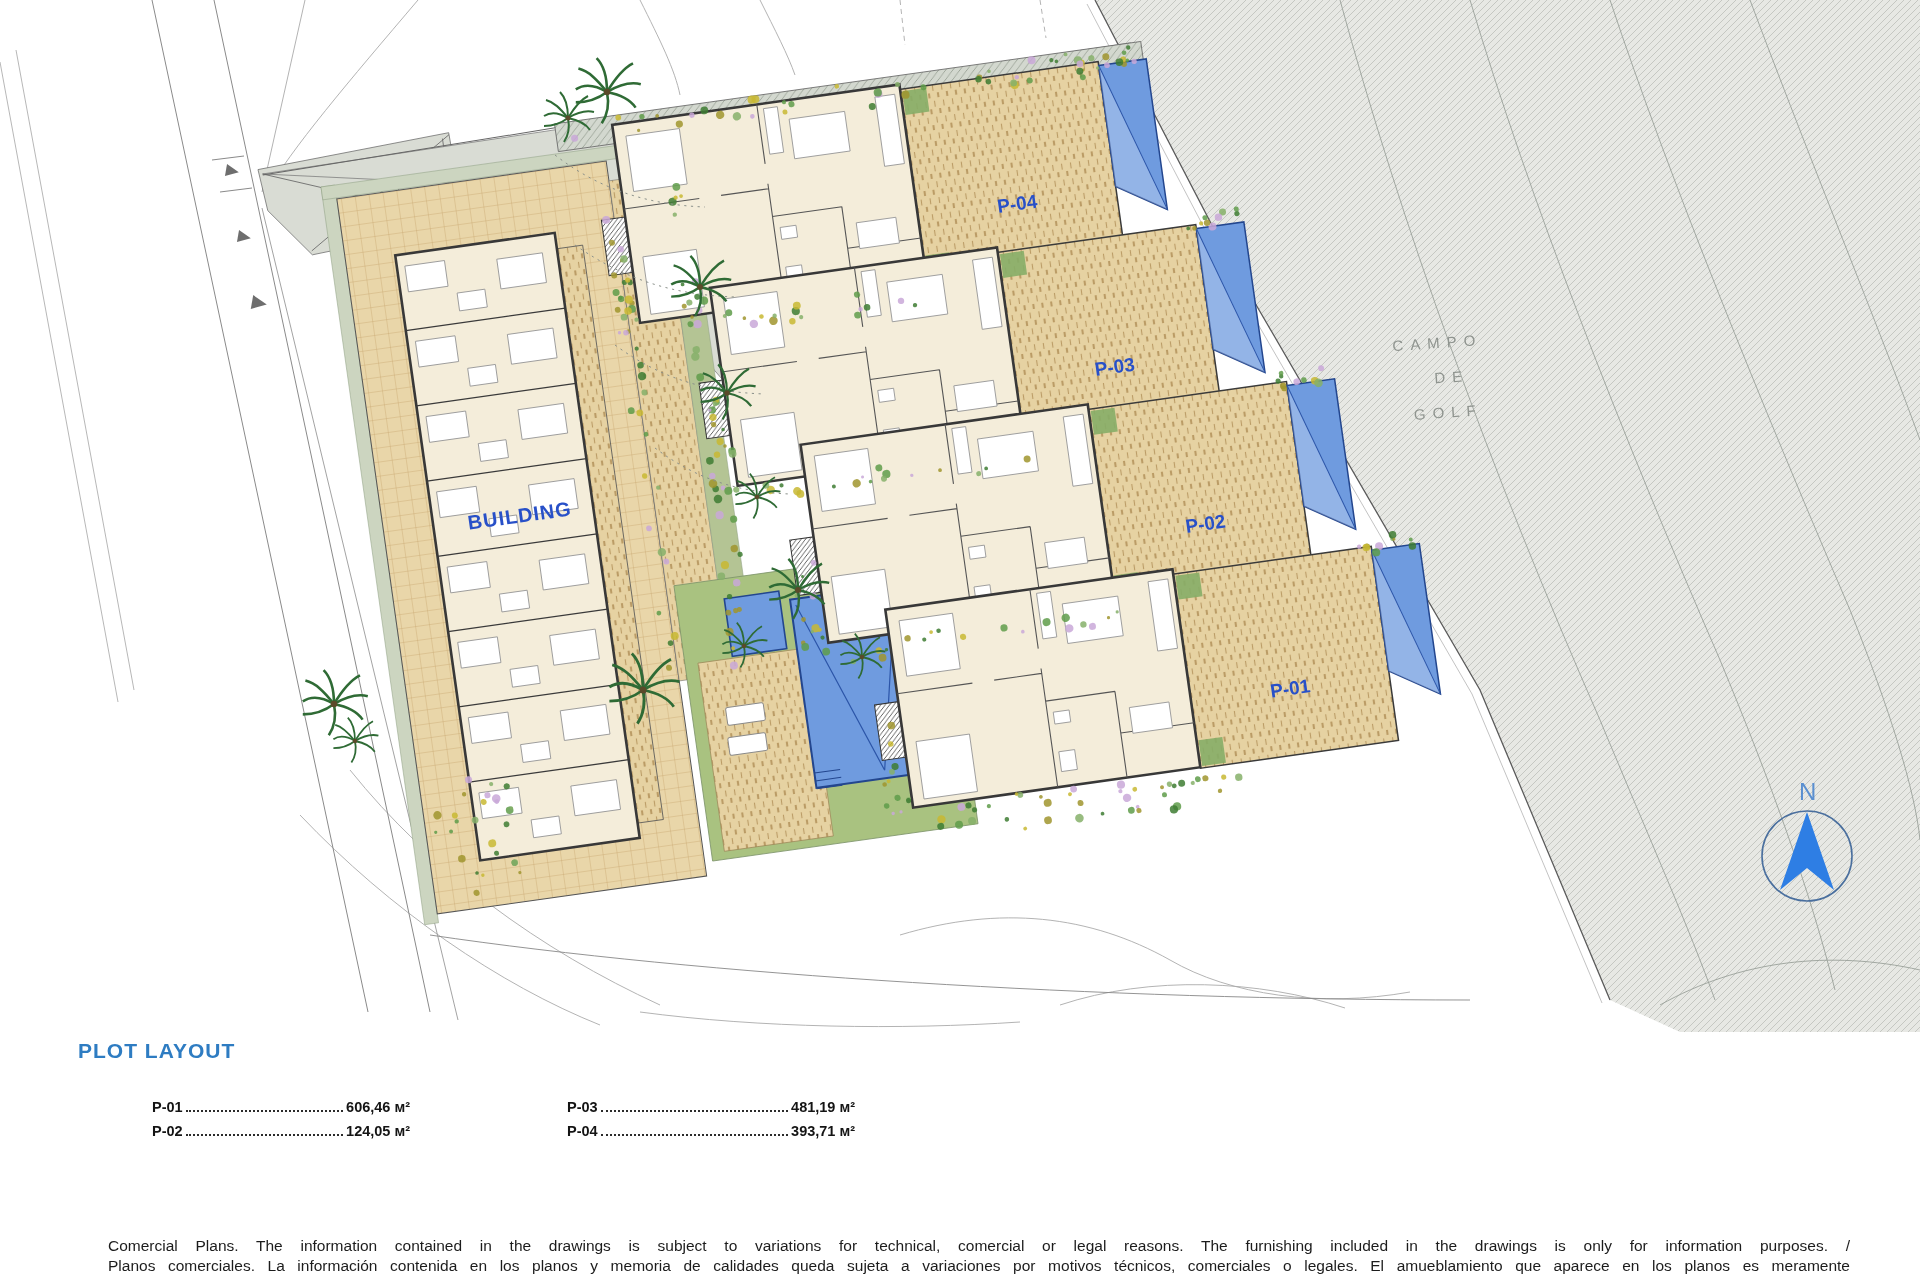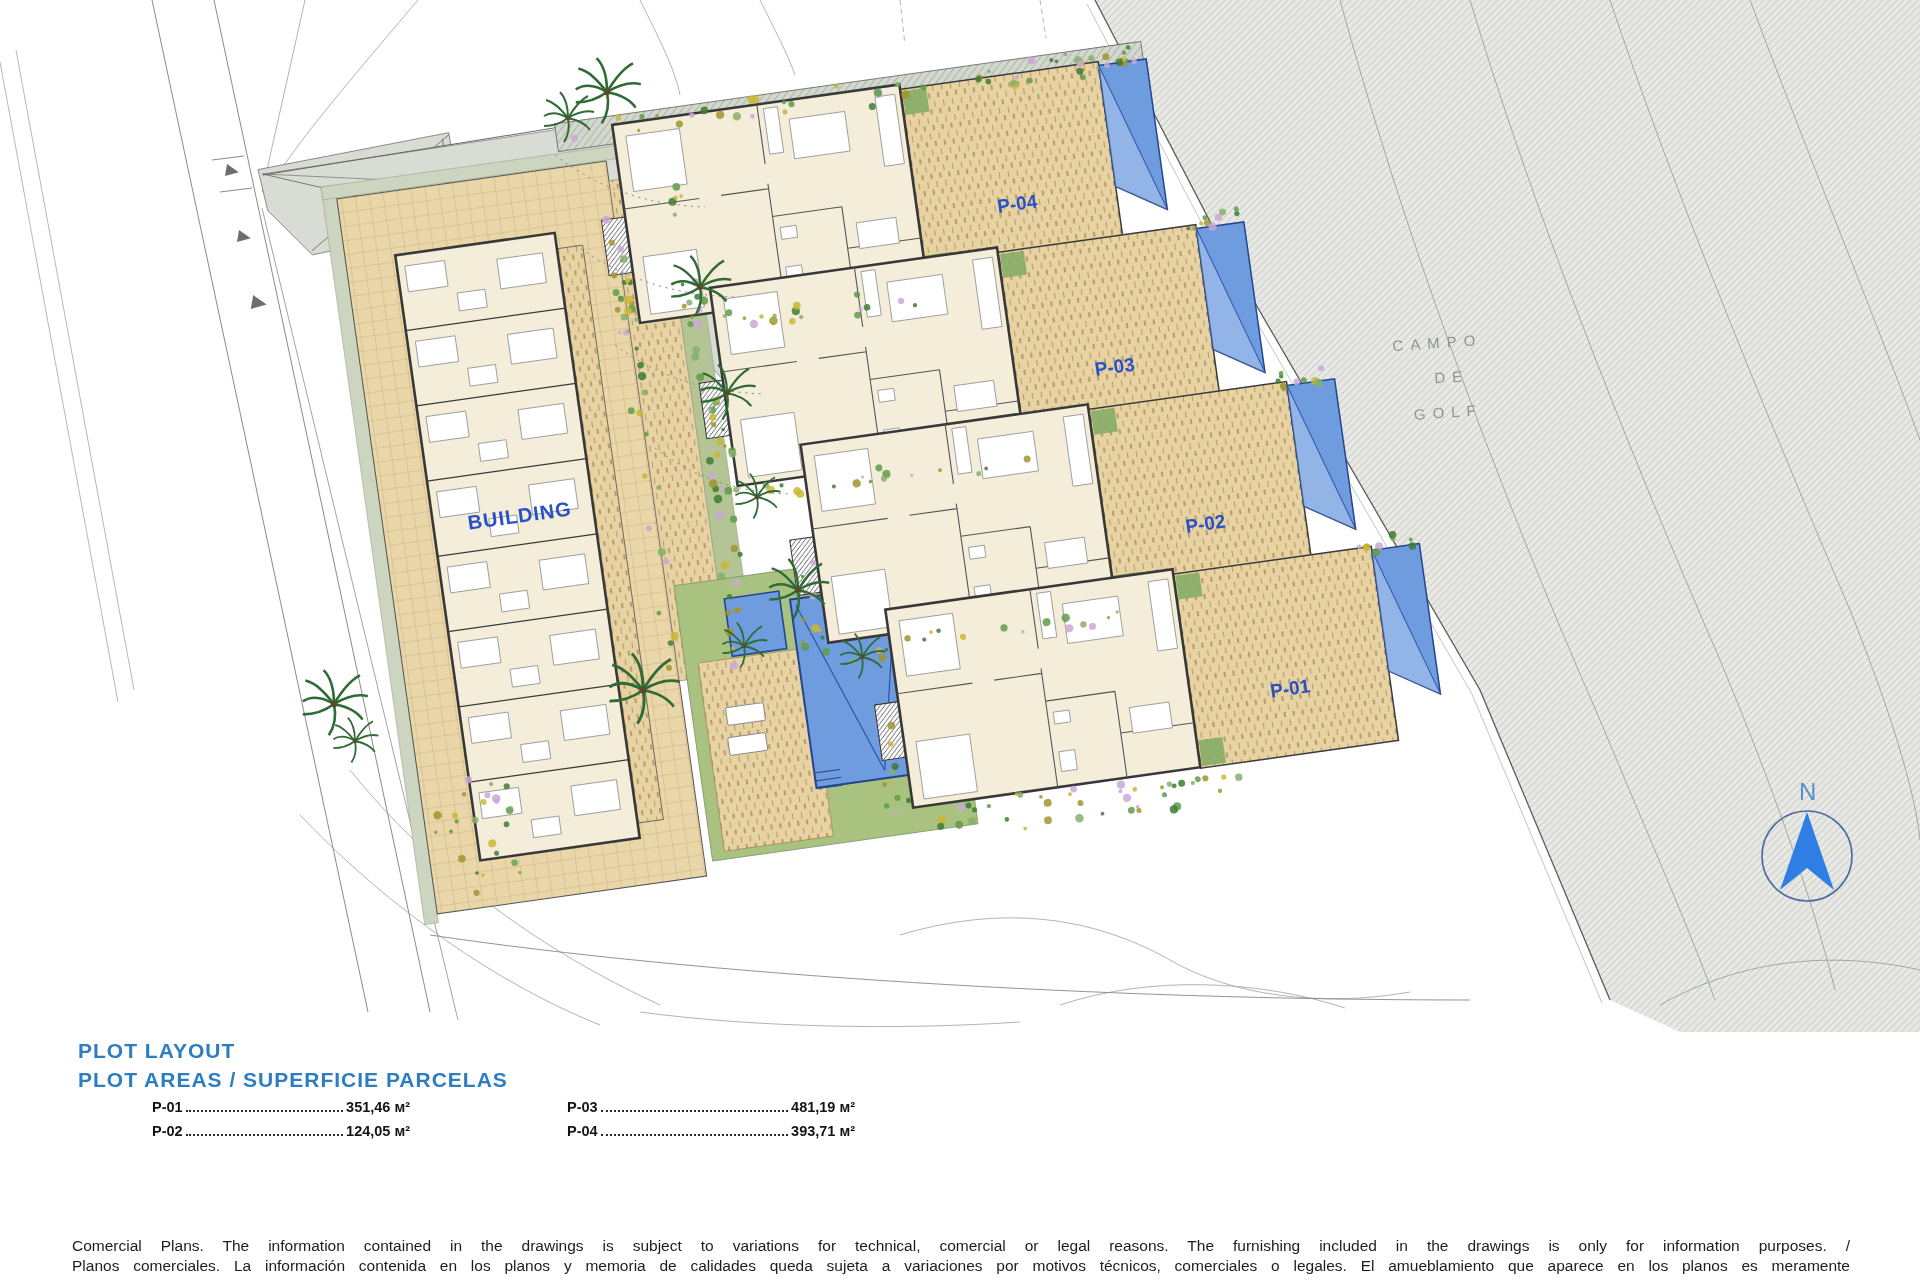--- a/index.html
+++ b/index.html
@@ -10,21 +10,21 @@
   .legend-line{font-size:21px;line-height:29px;white-space:nowrap;}
   .areas-col{position:absolute;top:1099px;font-size:14.5px;font-weight:bold;color:#141414;}
   .areas-col.c1{left:152px;width:258px;}
   .areas-col.c2{left:567px;width:288px;}
   .area-row{display:flex;align-items:baseline;height:24px;}
   .area-row .plot{white-space:nowrap;}
   .area-row .leader{flex:1;border-bottom:2px dotted #2b2b2b;margin:0 3px 4px 3px;}
   .area-row .val{white-space:nowrap;}
   .disclaimer{position:absolute;left:72px;width:1778px;top:1236px;font-size:15.5px;
               line-height:1.28;color:#1c1c1c;}
-  .just{text-align:justify;text-align-last:justify;}
+  .just{text-align:justify;text-align-last:justify;margin-left:36px;}
   .campo-text{fill:#8f948f;font-size:15px;letter-spacing:7px;font-family:"Liberation Sans",sans-serif;}
   .plan-label{fill:#2850c8;font-weight:bold;font-family:"Liberation Sans",sans-serif;}
 </style>
 </head>
 <body>
 
 <div class="canvas">
 
 <svg class="plan-svg" width="1920" height="1032" viewBox="0 0 1920 1032">
   <defs>
@@ -577,28 +577,27 @@
 
   <g>
     <circle cx="1807" cy="856" r="45" fill="none" stroke="#4a6f9e" stroke-width="1.6"></circle>
     <polygon points="1807,812 1834,890 1807,868 1780,890" fill="#2e7ee4"></polygon>
     <text x="1799" y="800" font-size="24" fill="#5a8fd0" font-family="Liberation Sans, sans-serif">N</text>
   </g>
 </svg>
 
 <div class="legend">
   <div class="legend-line">PLOT LAYOUT</div>
-  <div class="legend-line">PLOT AREAS / SUPERFICIE PARCELAS</div>
 </div>
 
 <div class="areas-col c1">
   <div class="area-row">
     <span class="plot">P-01</span>
     <span class="leader"></span>
-    <span class="val">351,46 м²</span>
+    <span class="val">606,46 м²</span>
   </div>
   <div class="area-row">
     <span class="plot">P-02</span>
     <span class="leader"></span>
     <span class="val">124,05 м²</span>
   </div>
 </div>
 <div class="areas-col c2">
   <div class="area-row">
     <span class="plot">P-03</span>

